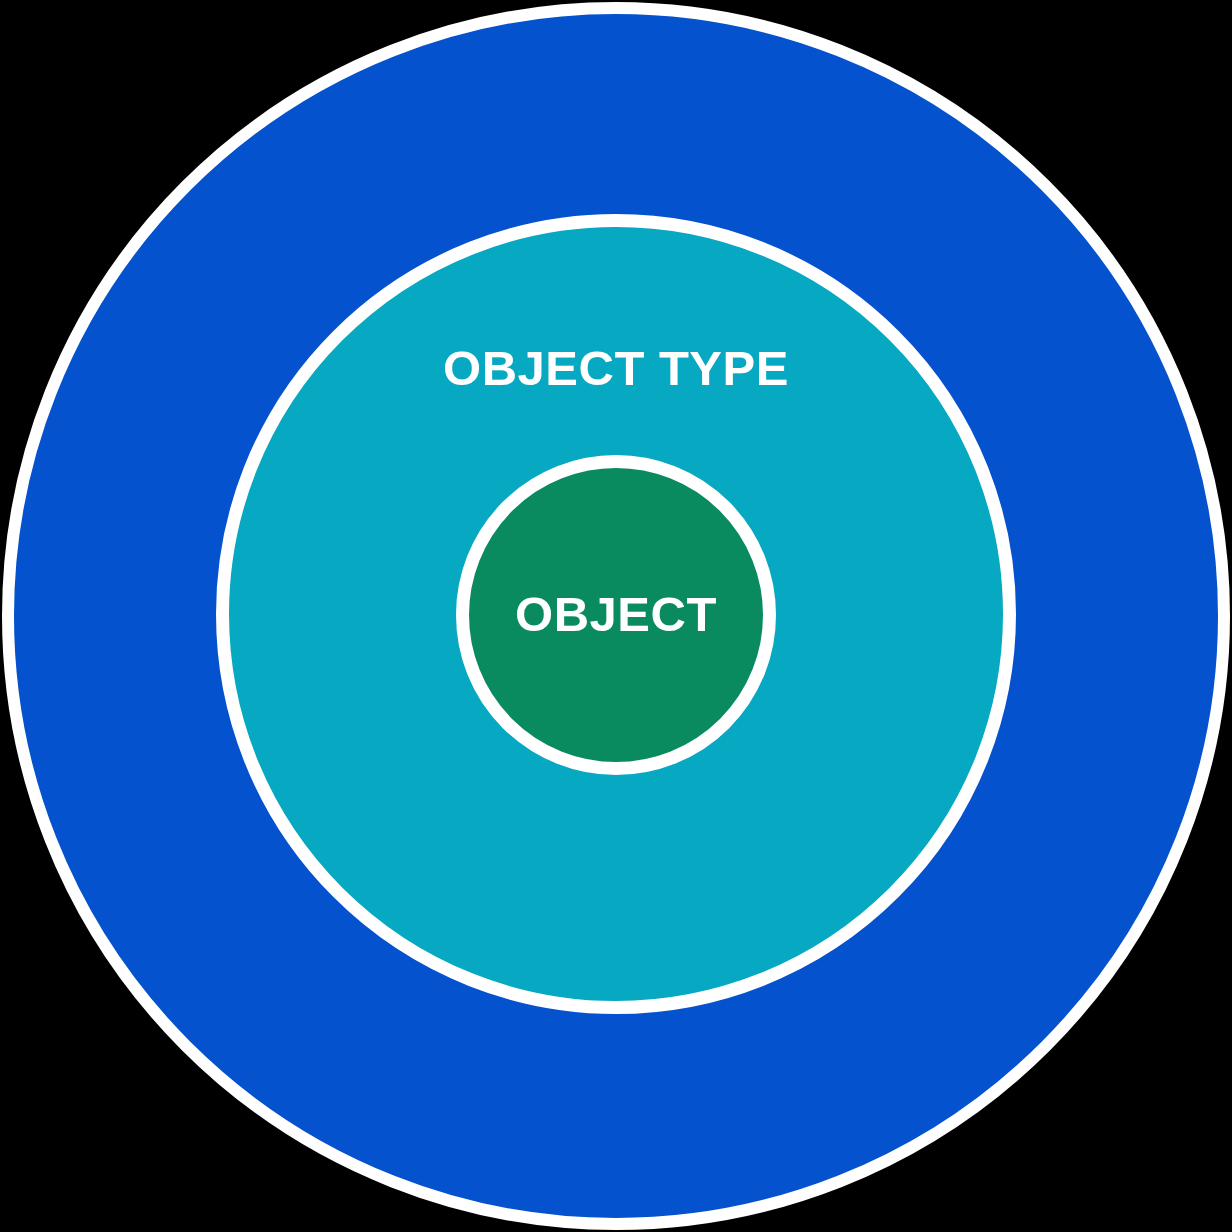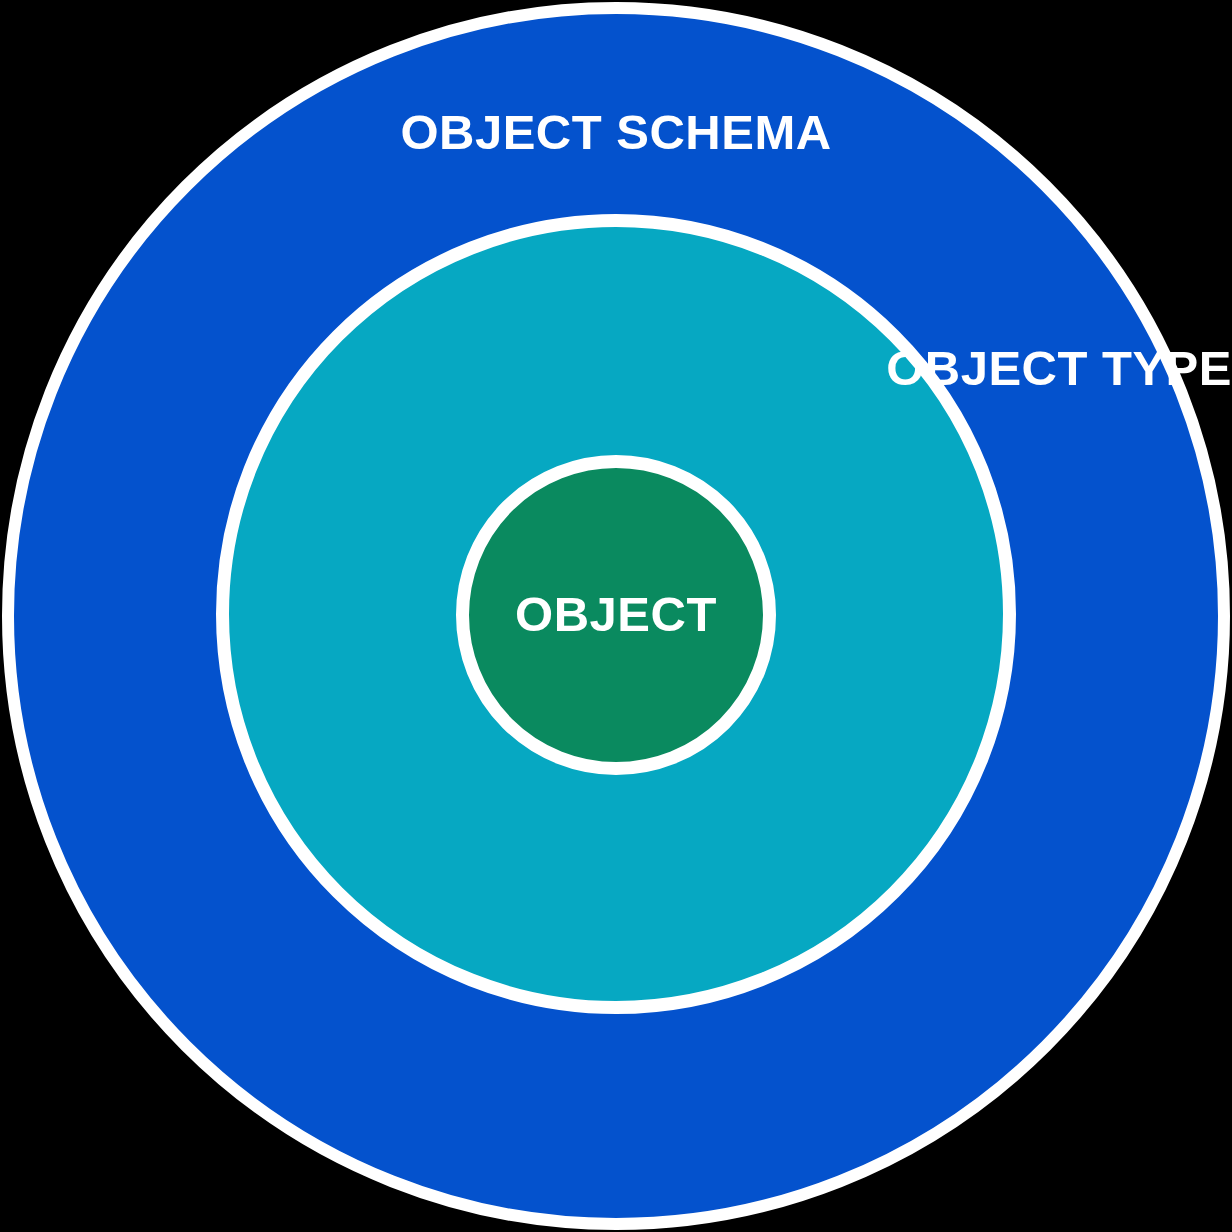--- a/index.html
+++ b/index.html
@@ -71,19 +71,18 @@
   </div>
 
   <div class="circle middle" style="background-color: rgb(6, 168, 194); border-color: rgb(255, 255, 255);">
     
   </div>
 
   <div class="circle inner" style="background-color: rgb(10, 138, 95); border-color: rgb(255, 255, 255);">
     
   </div>
 
-  <div class="ring-label schema" style="color: rgb(255, 255, 255);">OBJECT SCHEMA</div>
 
-  <div class="ring-label type" style="color: rgb(255, 255, 255); text-align: right;">OBJECT TYPE</div>
+  <div class="ring-label type" style="color: rgb(255, 255, 255);">OBJECT TYPE</div>
 
   <div class="ring-label object" style="color: #ffffff;">OBJECT</div>
 
 </div>
 
 </body></html>

